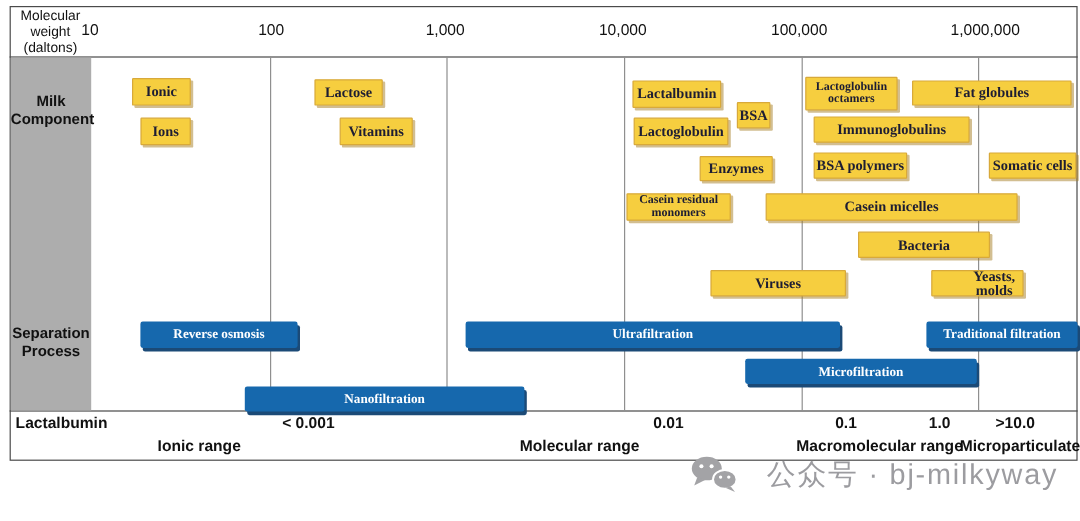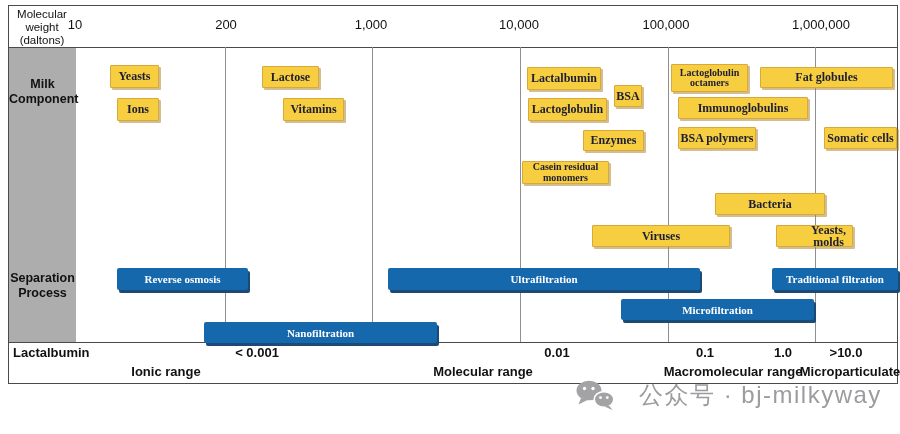--- a/index.html
+++ b/index.html
@@ -82,43 +82,44 @@
       </g>
     </svg>
     <span id="watermark-text">公众号 · bj-milkyway</span>
   </div>
 <div class="grid" style="left: 225px;"></div>
     <div class="grid" style="left: 372px;"></div>
     <div class="grid" style="left: 520px;"></div>
     <div class="grid" style="left: 668px;"></div>
     <div class="grid" style="left: 815px;"></div>
     <div class="dtick" style="left: 75px;">10</div>
-    <div class="dtick" style="left: 226px;">200</div>
+    <div class="dtick" style="left: 226px;">100</div>
     <div class="dtick" style="left: 371px;">1,000</div>
     <div class="dtick" style="left: 519px;">10,000</div>
     <div class="dtick" style="left: 666px;">100,000</div>
     <div class="dtick" style="left: 821px;">1,000,000</div>
-    <div class="comp" style="left: 110px; top: 65px; width: 49px; height: 23px;">Yeasts</div>
+    <div class="comp" style="left: 110px; top: 65px; width: 49px; height: 23px;">Ionic</div>
     <div class="comp" style="left: 117px; top: 98px; width: 42px; height: 23px;">Ions</div>
     <div class="comp" style="left: 262px; top: 66px; width: 57px; height: 22px;">Lactose</div>
     <div class="comp" style="left: 283px; top: 98px; width: 61px; height: 23px;">Vitamins</div>
     <div class="comp" style="left: 527px; top: 67px; width: 74px; height: 23px;">Lactalbumin</div>
     <div class="comp" style="left: 614px; top: 85px; width: 28px; height: 22px;">BSA</div>
     <div class="comp" style="left: 528px; top: 98px; width: 79px; height: 23px;">Lactoglobulin</div>
     <div class="comp" style="left: 583px; top: 130px; width: 61px; height: 21px;">Enzymes</div>
     <div class="comp small" style="left: 522px; top: 161px; width: 87px; height: 23px;">Casein residual
 monomers</div>
     <div class="comp small" style="left: 671px; top: 64px; width: 77px; height: 28px;">Lactoglobulin
 octamers</div>
     <div class="comp" style="left: 760px; top: 67px; width: 133px; height: 21px;">Fat globules</div>
     <div class="comp" style="left: 678px; top: 97px; width: 130px; height: 22px;">Immunoglobulins</div>
     <div class="comp" style="left: 678px; top: 127px; width: 78px; height: 22px;">BSA polymers</div>
     <div class="comp" style="left: 824px; top: 127px; width: 73px; height: 22px;">Somatic cells</div>
+    <div class="comp" style="left: 638px; top: 161px; width: 210px; height: 23px;">Casein micelles</div>
     <div class="comp" style="left: 715px; top: 193px; width: 110px; height: 22px;">Bacteria</div>
-    <div class="comp" style="left: 592px; top: 225px; width: 138px; height: 22px;">Viruses</div>
+    <div class="comp" style="left: 592px; top: 225px; width: 113px; height: 22px;">Viruses</div>
     <div class="comp" style="left: 776px; top: 225px; width: 77px; height: 22px; padding-left: 28px;">Yeasts, molds</div>
     <div class="proc" style="left: 117px; top: 268px; width: 131px; height: 22px;">Reverse osmosis</div>
     <div class="proc" style="left: 204px; top: 299px; width: 233px; height: 21px; margin-top: 23px;">Nanofiltration</div>
     <div class="proc" style="left: 388px; top: 268px; width: 312px; height: 22px;">Ultrafiltration</div>
     <div class="proc" style="left: 621px; top: 299px; width: 193px; height: 21px;">Microfiltration</div>
     <div class="proc" style="left: 772px; top: 268px; width: 126px; height: 22px;">Traditional filtration</div>
     <div class="mtick" style="left: 257px;">&lt; 0.001</div>
     <div class="mtick" style="left: 557px;">0.01</div>
     <div class="mtick" style="left: 705px;">0.1</div>
     <div class="mtick" style="left: 783px;">1.0</div>

